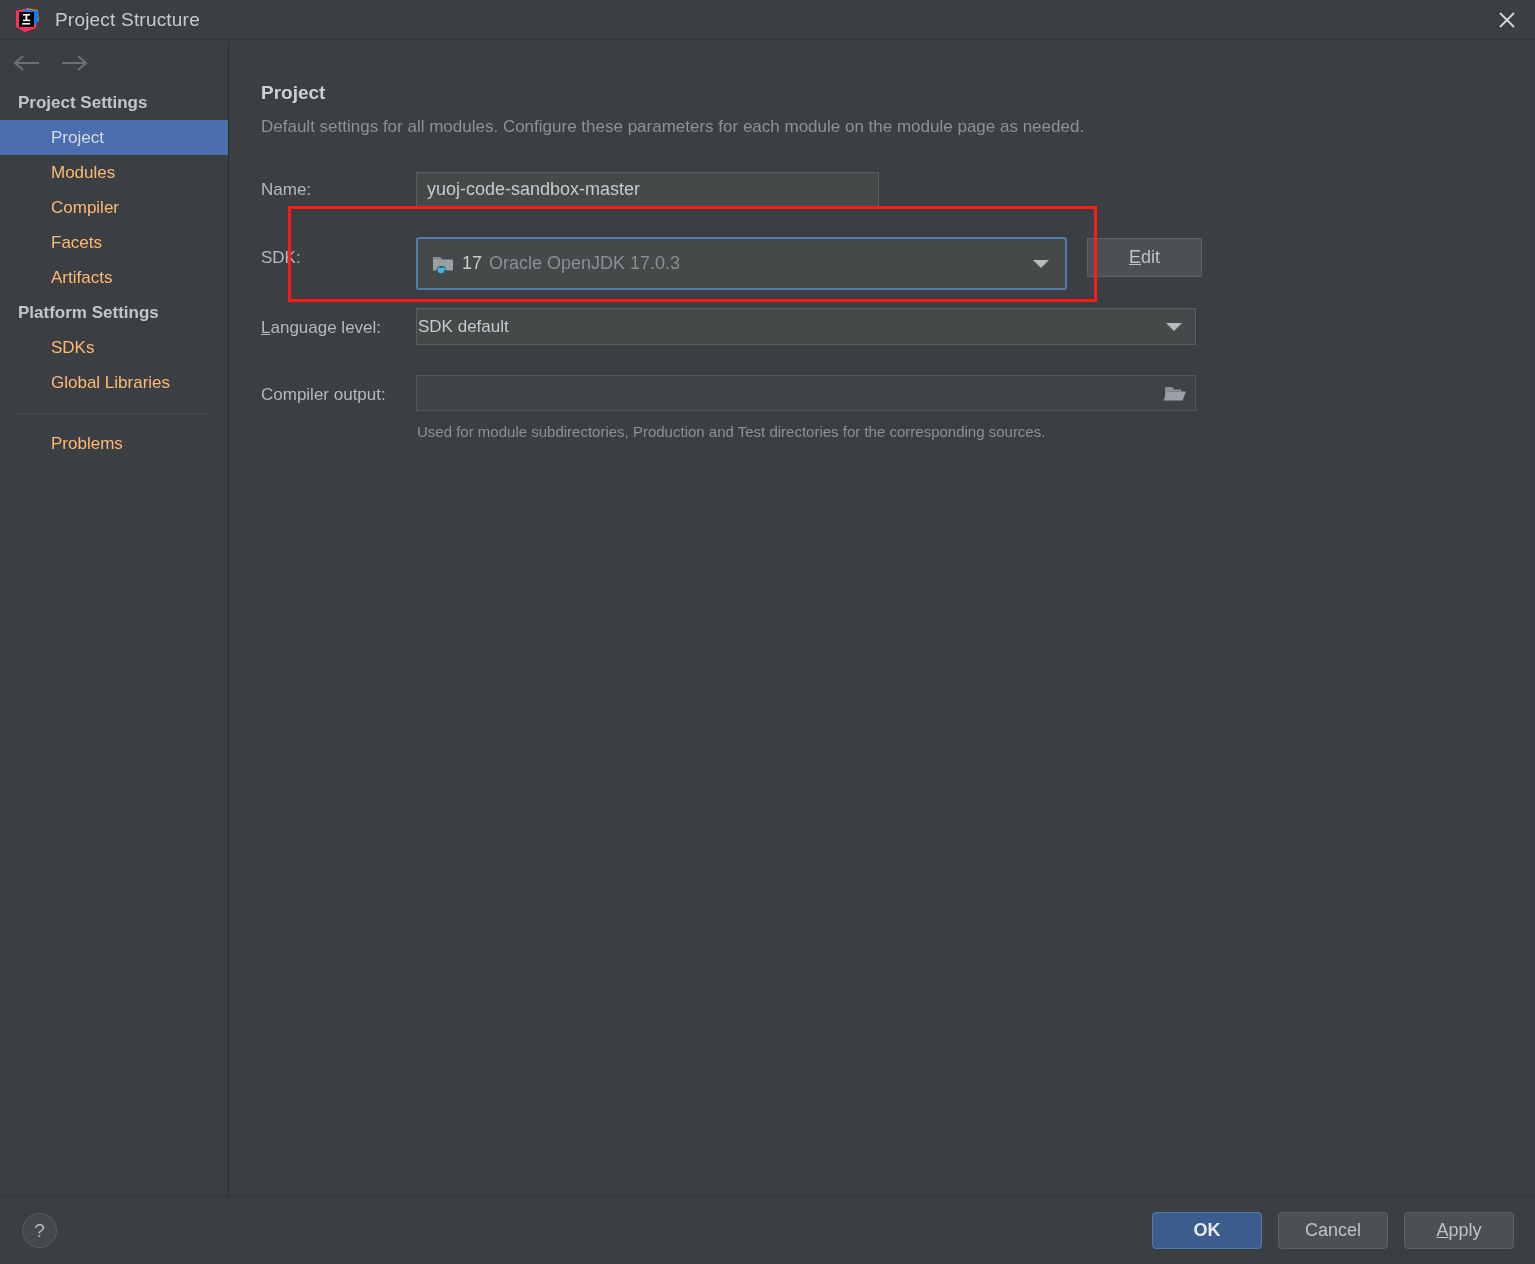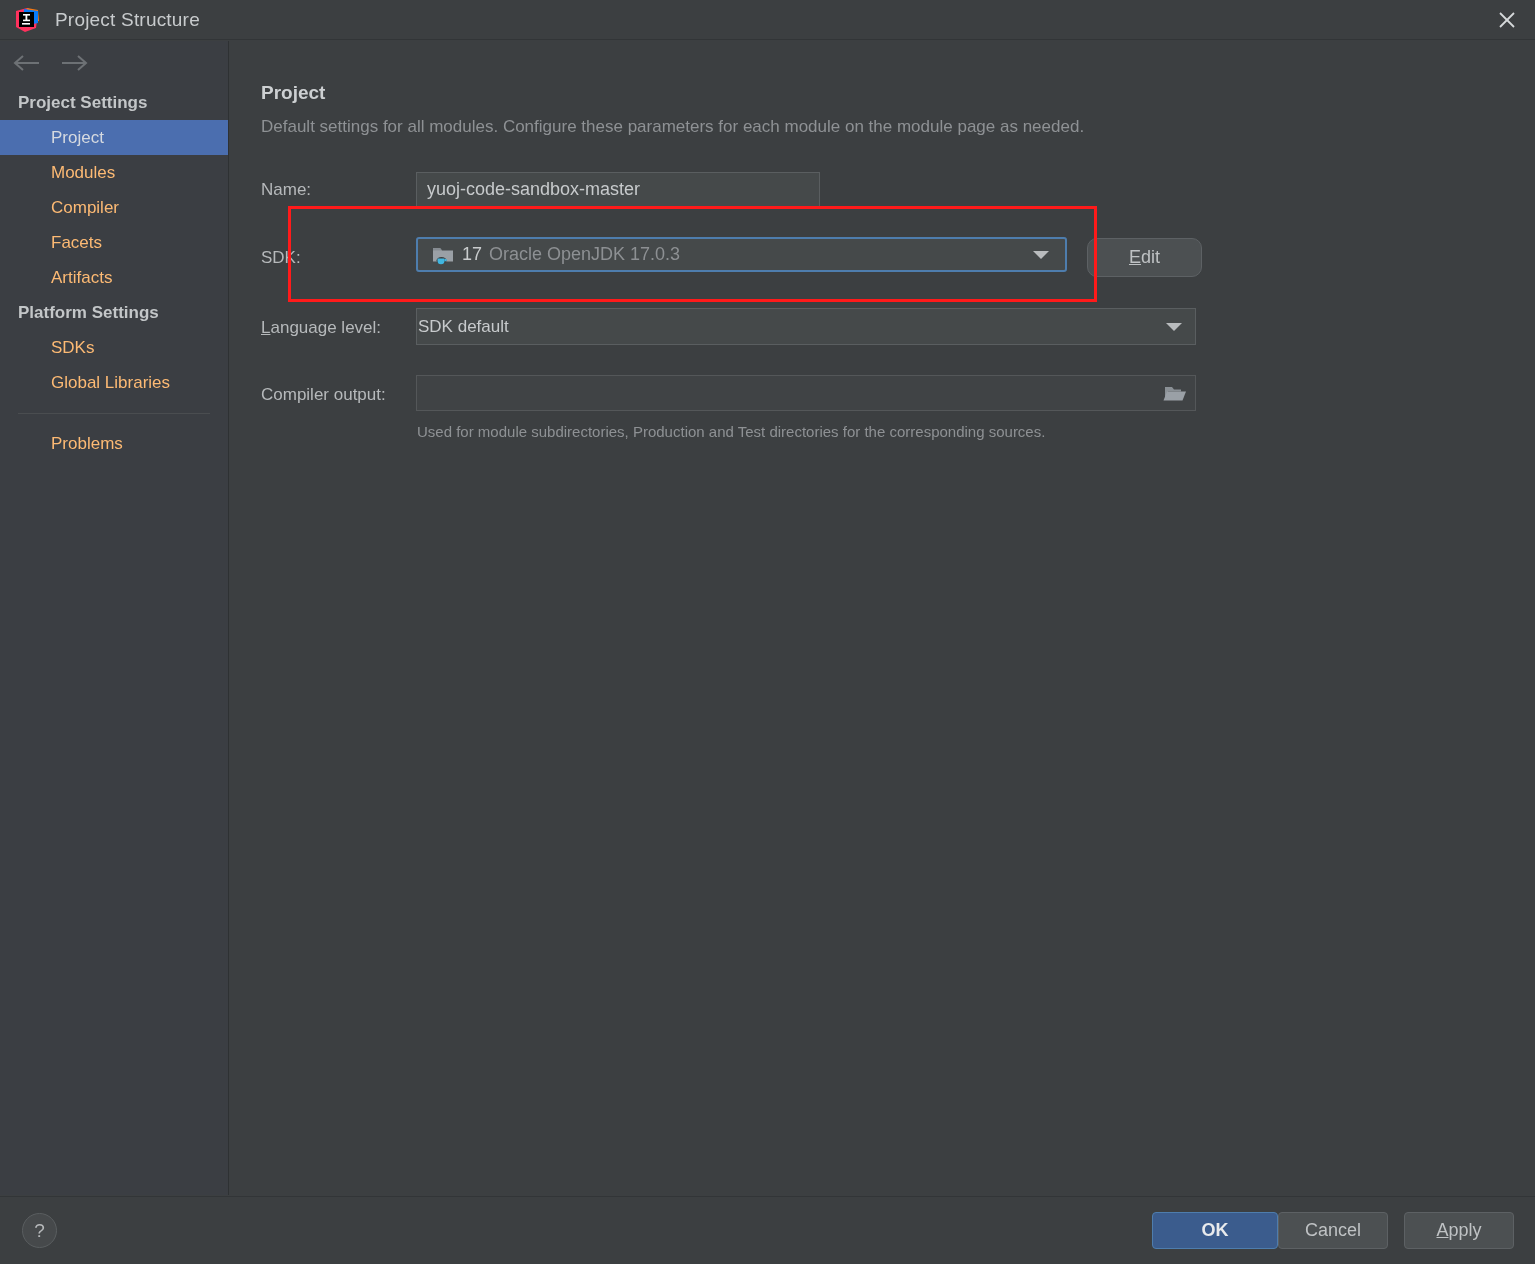--- a/index.html
+++ b/index.html
@@ -123,35 +123,35 @@
     font-size: 17px;
     color: #b6b9bb;
     white-space: nowrap;
   }
   .mnem { text-decoration: underline; }
 
   
   .name-field {
     position: absolute;
     left: 186px; top: 131px;
-    width: 404px; height: 35px;
+    width: 463px; height: 35px;
     background: #45494a;
     border: 1px solid #5a5e60;
     color: #c7cacc;
     font-size: 18px;
     font-family: "Liberation Sans", sans-serif;
     padding: 0 10px;
     outline: none;
   }
 
   
   .sdk-combo {
     position: absolute;
     left: 186px; top: 196px;
-    width: 651px; height: 35px;
+    width: 651px; height: 53px;
     background: #45494a;
     border: 2px solid #4e7dad;
     border-radius: 3px;
     display: flex;
     align-items: center;
     padding: 0 0 0 14px;
     cursor: pointer;
   }
   .sdk-icon {
     position: relative;
@@ -176,21 +176,21 @@
     border-right: 8px solid transparent;
     border-top: 8px solid #b9bcbe;
   }
 
   .edit-btn {
     position: absolute;
     left: 857px; top: 197px;
     width: 115px; height: 39px;
     background: #4c5052;
     border: 1px solid #5d6164;
-    border-radius: 10px;
+    border-radius: 0;
     color: #bfc2c4;
     font-size: 18px;
     font-family: "Liberation Sans", sans-serif;
     cursor: pointer;
     text-align: center;
   }
 
   
   .lang-combo {
     position: absolute;
@@ -273,21 +273,21 @@
   .btn {
     position: absolute;
     top: 15px;
     height: 37px;
     border-radius: 4px;
     font-size: 18px;
     font-family: "Liberation Sans", sans-serif;
     cursor: pointer;
   }
   .btn-ok {
-    left: 1152px; width: 126px;
+    left: 1152px; width: 110px;
     background: #3b5c8d;
     border: 1px solid #4e7dad;
     color: #e8eaec;
     font-weight: bold;
   }
   .btn-cancel {
     left: 1278px; width: 110px;
     background: #4c5052;
     border: 1px solid #5d6164;
     color: #bfc2c4;

